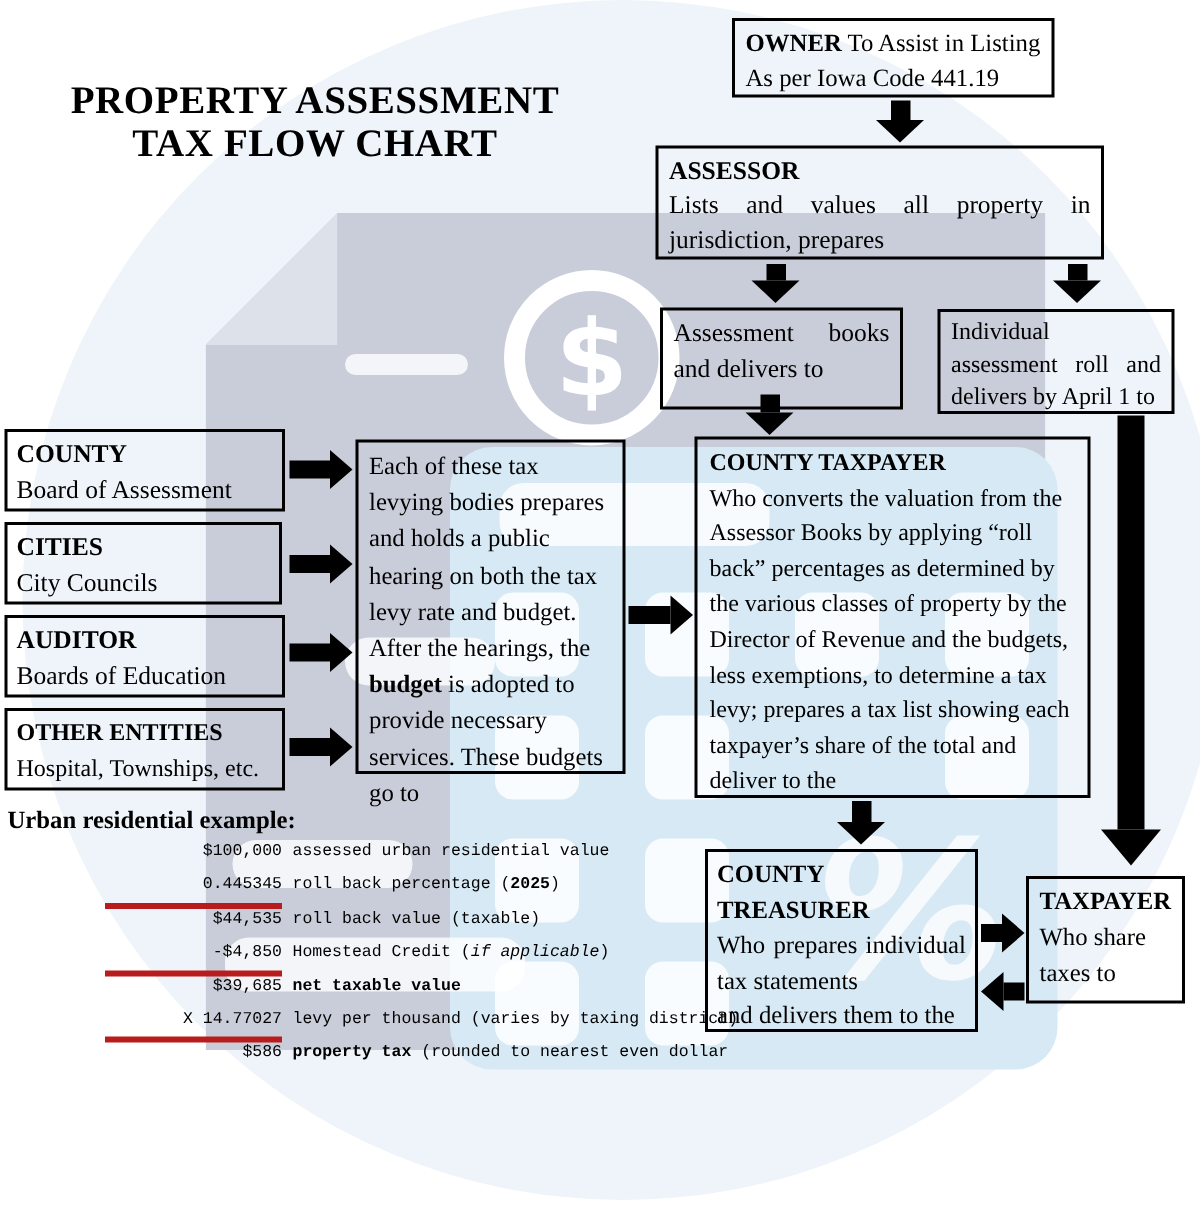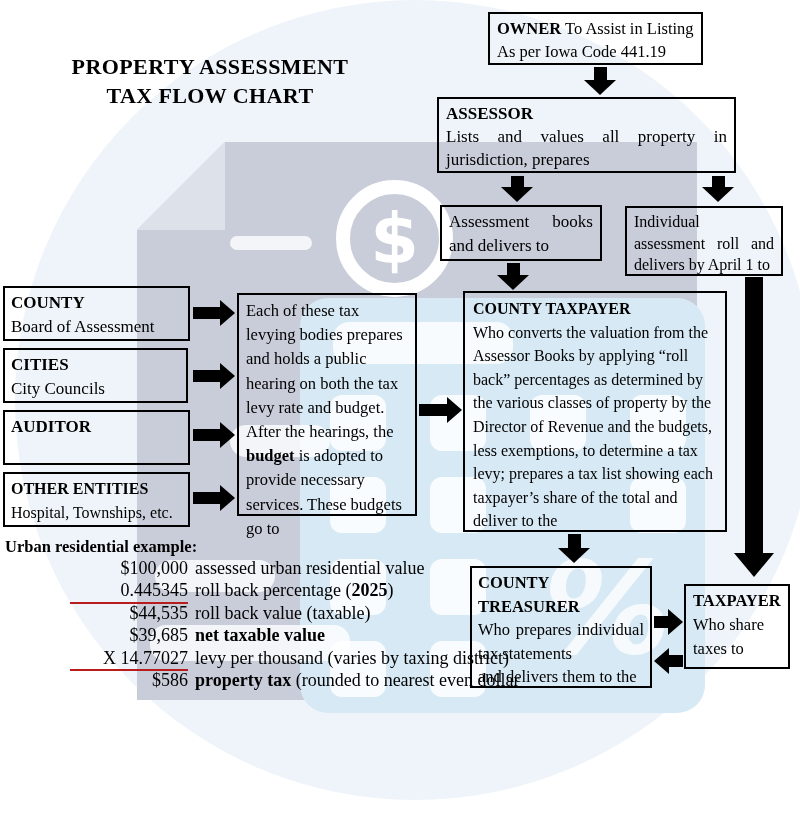--- a/index.html
+++ b/index.html
@@ -41,27 +41,27 @@
   .ad.big .s { width:18px; }
   .ad.big .h { border-left:20px solid transparent; border-right:20px solid transparent; border-top:24px solid #000; }
   .ar { position:absolute; display:flex; flex-direction:row; align-items:center; z-index:2; }
   .ar .s { height:12px; background:#000; flex:1; }
   .ar .h { width:0; height:0; border-top:13px solid transparent; border-bottom:13px solid transparent; border-left:15px solid #000; }
   .al { position:absolute; display:flex; flex-direction:row; align-items:center; z-index:2; }
   .al .h { width:0; height:0; border-top:13px solid transparent; border-bottom:13px solid transparent; border-right:15px solid #000; }
   .al .s { height:12px; background:#000; flex:1; }
   
   .title { position:absolute; left:30px; top:52px; width:360px; text-align:center; z-index:2;
-           font-weight:bold; font-size:22px; line-height:29px; letter-spacing:0.4px; }
+           font-weight:bold; font-size:26px; line-height:29px; letter-spacing:0.4px; }
   
   .ex-head { position:absolute; left:5px; top:537px; font-weight:bold; font-size:16.5px; z-index:2; }
-  .ex-rows { position:absolute; left:70px; top:557px; z-index:2; font-size:18px; white-space:nowrap; }
+  .ex-rows { position:absolute; left:70px; top:557px; z-index:2; font-size:11px; white-space:nowrap;font-family:Liberation Mono, monospace; }
   .ex-row { height:22.4px; line-height:22.4px; }
   .ex-amt { display:inline-block; width:118px; text-align:right; }
-  .ex-amt.u { border-bottom:2px solid #b91c1c; }
+  .ex-amt.u { border-bottom:4px solid #b91c1c; }
   .ex-label { margin-left:7px; }
 </style>
 </head>
 <body>
 
 <div class="wm wm-circle"></div>
 <div class="wm wm-doc"></div>
 <div class="wm wm-flap"></div>
 <div class="wm wm-keypad"></div>
 <div class="wm wm-bar" style="left:333px; top:322px; width:180px; height:42px;"></div>
@@ -105,21 +105,21 @@
 </div>
 <div class="ad" style="left:501px; top:176px; width:32px; height:26px;">
     <div class="s"></div>
     <div class="h"></div>
   </div>
 <div class="ad" style="left:702px; top:176px; width:32px; height:26px;">
     <div class="s"></div>
     <div class="h"></div>
   </div>
 
-<div class="box just" style="left:440px; top:205px; width:162px; height:56px; line-height:24px;">
+<div class="box just" style="left:440px; top:205px; width:162px; height:68px; line-height:24px;">
   <span>Assessment books and delivers to</span>
 </div>
 <div class="box just" style="left:625px; top:206px; width:158px; height:70px; font-size:16px; line-height:21.5px;">
   <span>Individual assessment roll and delivers by April 1 to</span>
 </div>
 <div class="ad" style="left:497px; top:263px; width:32px; height:27px;">
     <div class="s"></div>
     <div class="h"></div>
   </div>
 <div class="ad big" style="left:734px; top:277px; width:40px; height:300px;">
@@ -139,20 +139,21 @@
 <div class="box" style="left:3px; top:286px; width:187px; height:55px; padding:3px 6px; line-height:24px;">
   <h3>COUNTY</h3>
   <div>Board of Assessment</div>
 </div>
 <div class="box" style="left:3px; top:348px; width:185px; height:55px; padding:3px 6px; line-height:24px;">
   <h3>CITIES</h3>
   <div>City Councils</div>
 </div>
 <div class="box" style="left:3px; top:410px; width:187px; height:55px; padding:3px 6px; line-height:24px;">
   <h3>AUDITOR</h3>
+  <div>Boards of Education</div>
 </div>
 <div class="box" style="left:3px; top:472px; width:187px; height:55px; padding:3px 6px; line-height:24px; font-size:16px;">
   <h3>OTHER ENTITIES</h3>
   <div>Hospital, Townships, etc.</div>
 </div>
 <div class="ar" style="left:193px; top:300px; width:42px; height:26px;">
     <div class="s"></div>
     <div class="h"></div>
   </div>
 <div class="ar" style="left:193px; top:363px; width:42px; height:26px;">
@@ -201,20 +202,23 @@
   <div class="ex-row">
     <span class="ex-amt">$100,000</span><span class="ex-label"><span>assessed urban residential value</span></span>
   </div>
   <div class="ex-row">
     <span class="ex-amt u">0.445345</span><span class="ex-label"><span>roll back percentage (</span><b>2025</b><span>)</span></span>
   </div>
   <div class="ex-row">
     <span class="ex-amt">$44,535</span><span class="ex-label"><span>roll back value (taxable)</span></span>
   </div>
   <div class="ex-row">
+    <span class="ex-amt u">-$4,850</span><span class="ex-label"><span>Homestead Credit (</span><i>if applicable</i><span>)</span></span>
+  </div>
+  <div class="ex-row">
     <span class="ex-amt">$39,685</span><span class="ex-label"><b>net taxable value</b></span>
   </div>
   <div class="ex-row">
     <span class="ex-amt u">X 14.77027</span><span class="ex-label"><span>levy per thousand (varies by taxing district)</span></span>
   </div>
   <div class="ex-row">
     <span class="ex-amt">$586</span><span class="ex-label"><b>property tax</b><span> (rounded to nearest even dollar</span></span>
   </div>
 </div>
 

